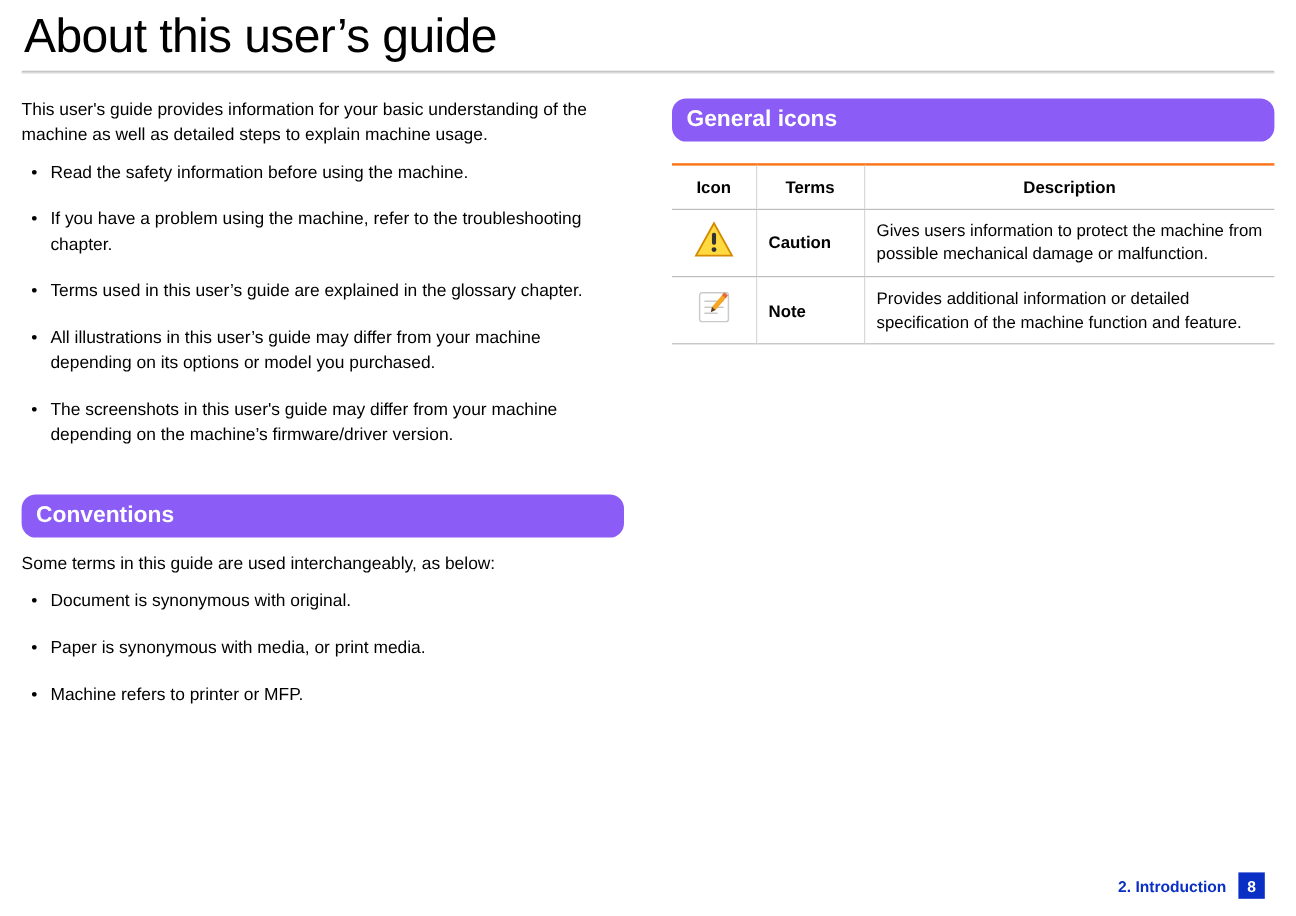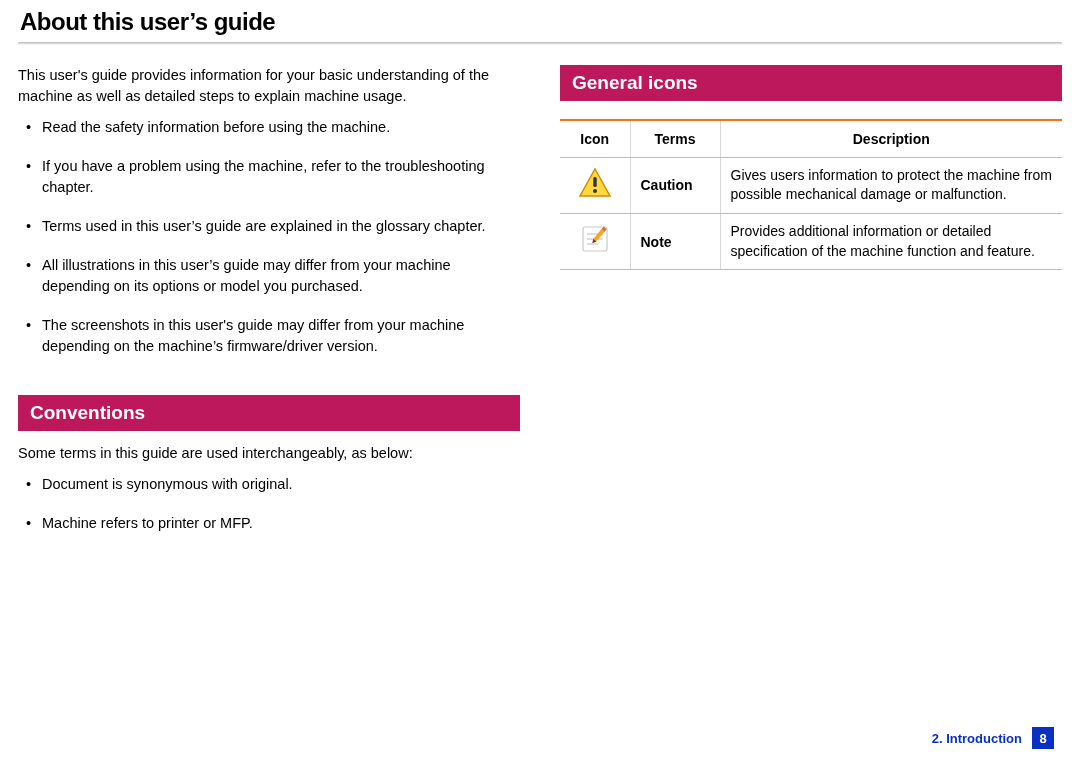--- a/index.html
+++ b/index.html
@@ -6,22 +6,22 @@
   body {
     width: 1080px;
     height: 763px;
     font-family: "Segoe UI", "Myriad Pro", Arial, sans-serif;
     color: #000;
     background: #fff;
     position: relative;
     overflow: hidden;
   }
   .page-title {
-    font-size: 24px;
-    font-weight: 700;
+    font-size: 40px;
+    font-weight: 400;
     padding: 8px 0 0 20px;
     letter-spacing: -0.5px;
   }
   .title-rule {
     margin: 6px 18px 0 18px;
     height: 3px;
     background: linear-gradient(to bottom, #b8b8b8 0%, #e8e8e8 70%, #fff 100%);
     border-radius: 1px;
   }
   .columns {
@@ -36,26 +36,27 @@
     position: relative;
     padding: 0 0 18px 24px;
   }
   ul.bullets > li::before {
     content: "•";
     position: absolute;
     left: 8px;
     top: 0;
   }
   .section-bar {
-    background: #be185d;
+    background: #8b5cf6;
     color: #fff;
     font-weight: 700;
     font-size: 19px;
     padding: 4px 12px;
     margin: 20px 0 12px 0;
+    border-radius: 12px;
   }
   .left .section-bar { margin-top: 20px; width: 100%; }
   .right .section-bar { margin-top: 0; }
   .sub-intro { margin: 6px 0 4px 0; }
 
   
   table.icons {
     width: 100%;
     border-collapse: collapse;
     margin-top: 18px;
@@ -121,20 +122,21 @@
       <li>If you have a problem using the machine, refer to the troubleshooting chapter.</li>
       <li>Terms used in this user’s guide are explained in the glossary chapter.</li>
       <li>All illustrations in this user’s guide may differ from your machine depending on its options or model you purchased.</li>
       <li>The screenshots in this user's guide may differ from your machine depending on the machine’s firmware/driver version.</li>
     </ul>
 
     <div class="section-bar">Conventions</div>
     <p class="sub-intro">Some terms in this guide are used interchangeably, as below:</p>
     <ul class="bullets">
       <li>Document is synonymous with original.</li>
+      <li>Paper is synonymous with media, or print media.</li>
       <li>Machine refers to printer or MFP.</li>
     </ul>
   </div>
 
   <div class="col right">
     <div class="section-bar">General icons</div>
 
     <table class="icons">
       <thead>
         <tr>

